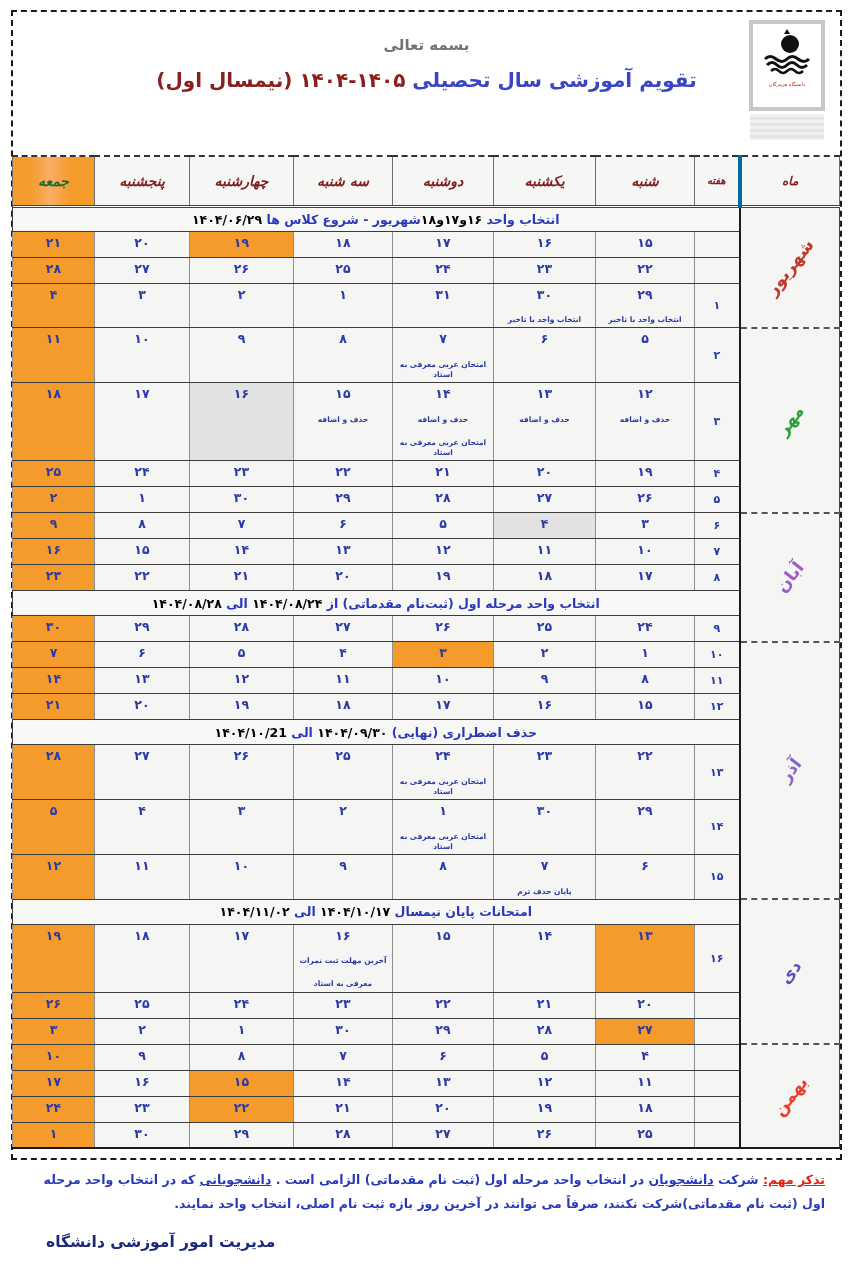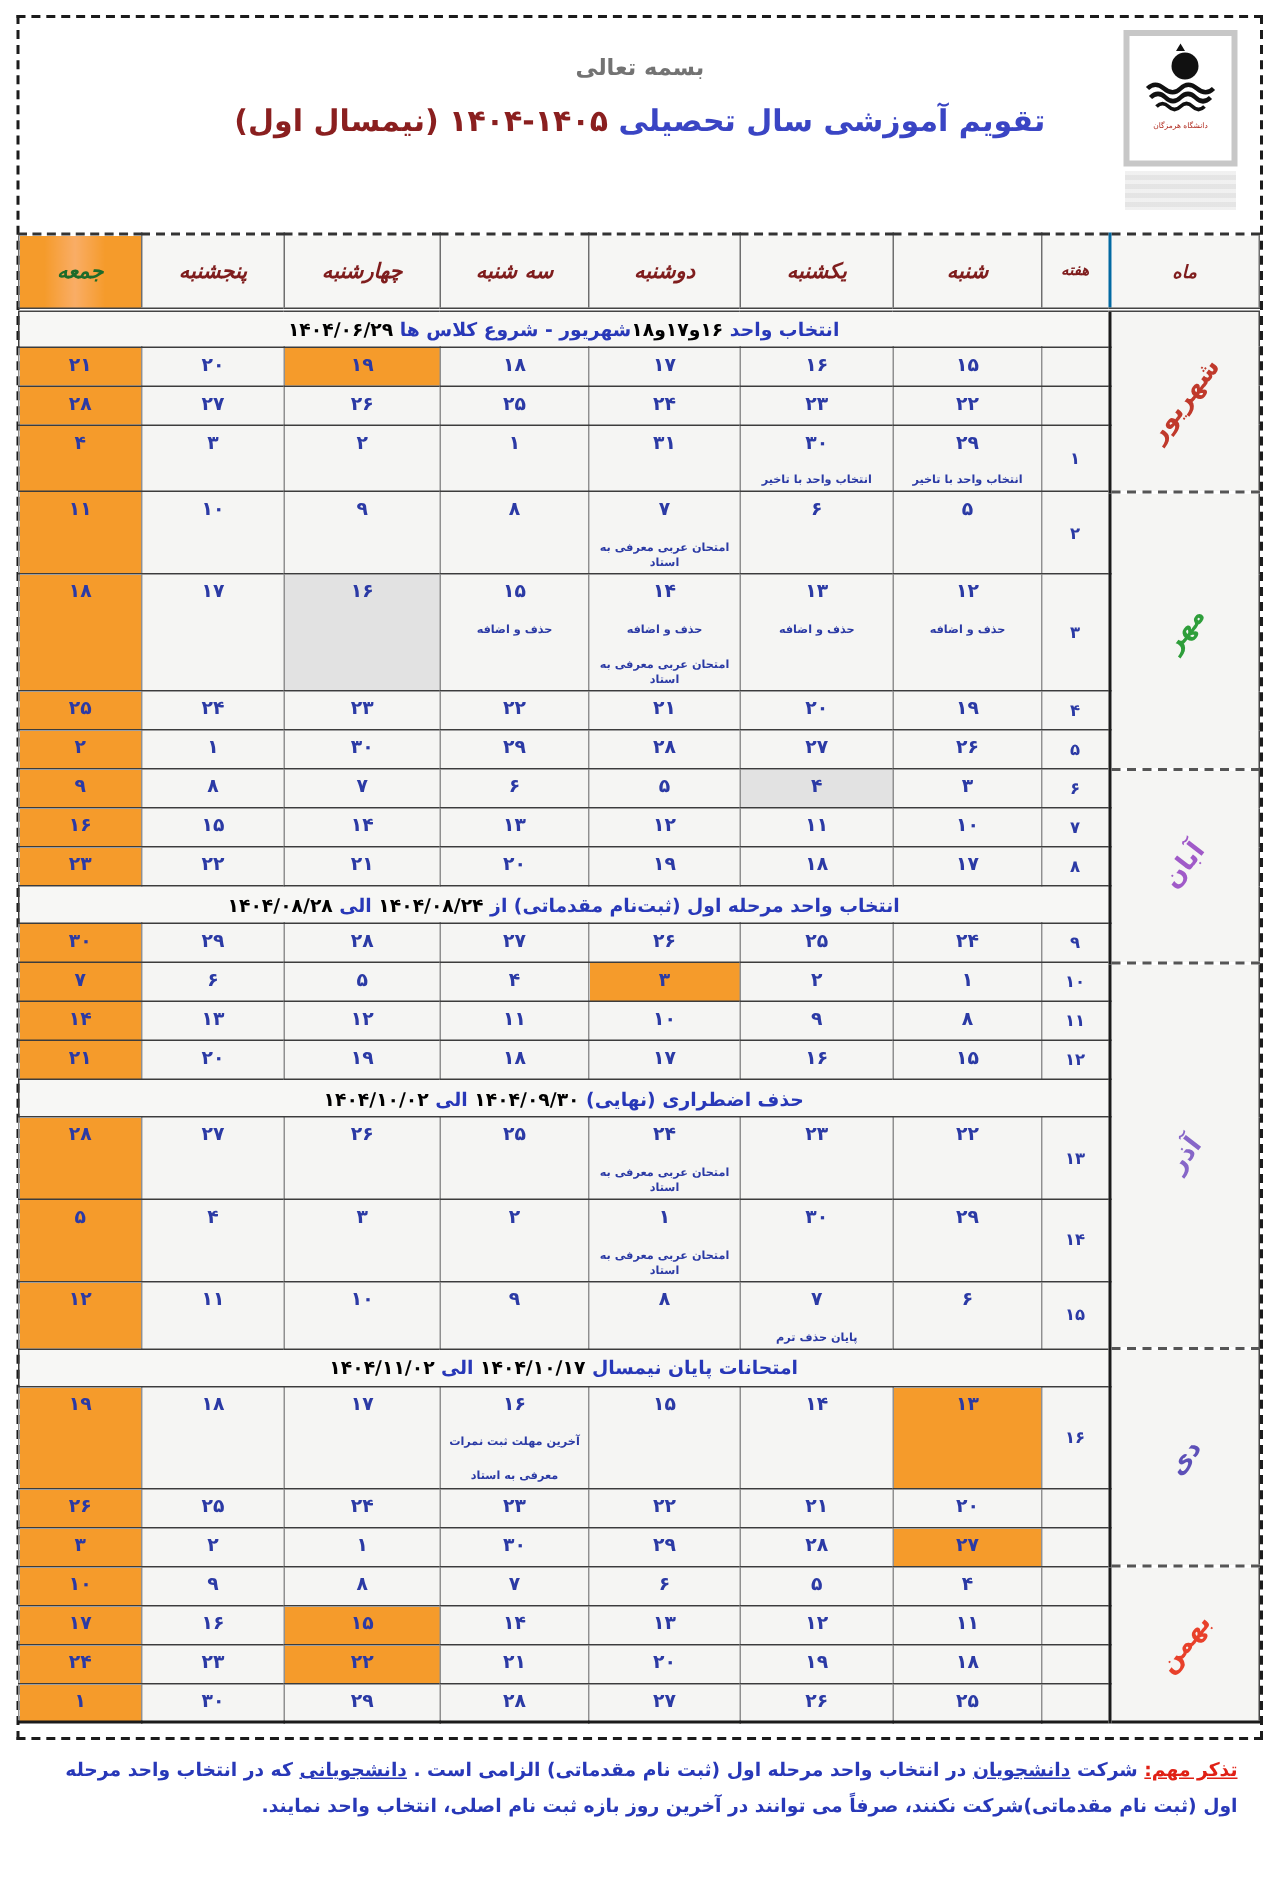--- a/index.html
+++ b/index.html
@@ -17,21 +17,21 @@
               display:flex;flex-direction:column;align-items:center;justify-content:flex-start;padding-top:3px;}
   .logo-caption{font-size:5px;color:#b02a1e;margin-top:1px;line-height:1;}
   .logo-fade{width:74px;height:26px;margin:3px auto 0;background:repeating-linear-gradient(180deg,#ececec 0 3px,#dcdcdc 3px 6px);opacity:.75;}
   
   table{position:absolute;top:143px;right:0;left:0;border-collapse:collapse;table-layout:fixed;width:100%;
         border-top:2px dashed #333;border-bottom:2px solid #1b1b1b;}
   th,td{box-sizing:border-box;overflow:hidden;}
   thead th{height:50px;border:1px solid #6e6e6e;border-bottom:3px double #444;background:#f6f6f4;
            color:#7f1d1d;font-size:14px;font-weight:bold;font-style:italic;}
   thead th.th-week{font-size:10px;}
-  thead th.th-month{font-size:12px;border-left:2px solid #0369a1;}
+  thead th.th-month{font-size:12px;border-left:4px solid #0369a1;}
   thead th.th-fri{background:linear-gradient(90deg,#f59b2b 20%,#f9ad66 45%,#f59b2b 70%);color:#1d6b2a;}
   td{border:1px solid #8f8f8f;border-bottom:1.5px solid #3c3c3c;background:#f5f5f3;}
   td.day-cell{text-align:center;vertical-align:top;padding:3px 1px 2px;height:26px;}
   td.day-cell .num{color:#2b3aa5;font-weight:bold;font-size:12.5px;line-height:1.25;}
   td.day-cell .sub{color:#2b3aa5;font-weight:bold;font-size:7.5px;line-height:1.35;margin-top:13px;}
   td.fri{background:#f59b2b;}
   td.hl{background:#f59b2b;}
   td.shaded{background:#e2e2e2;}
   td.week-cell{text-align:center;vertical-align:middle;color:#2b3aa5;font-weight:bold;font-size:11px;}
   td.month-cell{border-right:1px solid #444;border-left:2px solid #1b1b1b;border-top:2px dashed #555;
@@ -447,21 +447,21 @@
               <div class="num">۱۹</div>
             </td>
             <td class="day-cell">
               <div class="num">۲۰</div>
             </td>
             <td class="day-cell fri">
               <div class="num">۲۱</div>
             </td>
           </tr>
           <tr>
-            <td colspan="8" class="banner"><span>حذف اضطراری (نهایی) </span><span class="red">۱۴۰۴/۰۹/۳۰</span><span> الی </span><span class="red">۱۴۰۴/۱۰/۰۲</span></td>
+            <td colspan="8" class="banner"><span>حذف اضطراری (نهایی) </span><span class="red">۱۴۰۴/۰۹/۳۰</span><span> الی </span><span class="red">۱۴۰۴/۱۰/21</span></td>
           </tr>
           <tr>
             <td class="week-cell">۱۳</td>
             <td class="day-cell">
               <div class="num">۲۲</div>
             </td>
             <td class="day-cell">
               <div class="num">۲۳</div>
             </td>
             <td class="day-cell">
@@ -705,13 +705,14 @@
             <td class="day-cell fri">
               <div class="num">۱</div>
             </td>
           </tr>
         </tbody>
     </table>
 
   </div>
 
   <div class="note" id="note"><span class="note-label">تذکر مهم:</span><span> شرکت </span><span class="u">دانشجویان</span><span> در انتخاب واحد مرحله اول (ثبت نام مقدماتی) الزامی است . </span><span class="u">دانشجویانی</span><span> که در انتخاب واحد مرحله اول (ثبت نام مقدماتی)شرکت نکنند، </span><span class="b">صرفاً</span><span> می توانند در آخرین روز بازه ثبت نام اصلی، انتخاب واحد نمایند.</span></div>
+  <div class="sig">مدیریت امور آموزشی دانشگاه</div>
 </div>
 
 </body></html>

